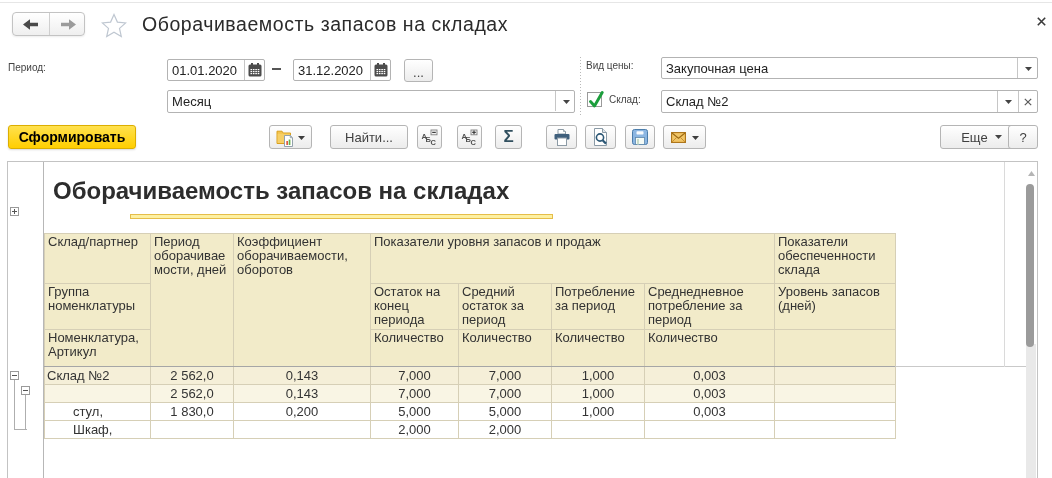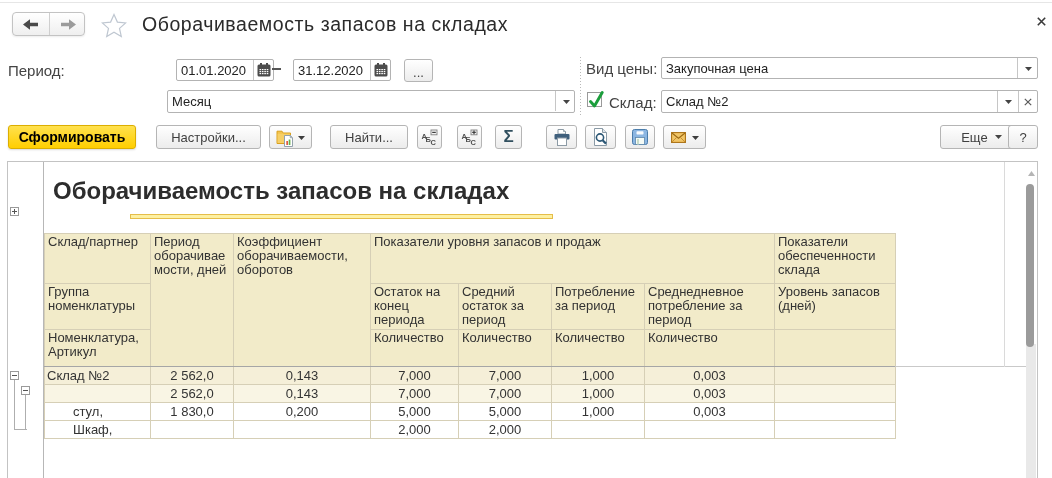--- a/index.html
+++ b/index.html
@@ -4,21 +4,21 @@
 <style>
   * { margin:0; padding:0; box-sizing:border-box; }
   body { font-family:"Liberation Sans", sans-serif; background:#fff; }
   #app { position:relative; width:1052px; height:478px; background:#fff; overflow:hidden; }
   .abs { position:absolute; }
   .btn { position:absolute; height:24px; border:1px solid #b5b5b5; border-radius:3px;
          background:linear-gradient(#ffffff,#ececec); color:#3f3f3f; font-size:13px;
          display:flex; align-items:center; justify-content:center; }
   .fld { position:absolute; height:22px; border:1px solid #b3b3b3; border-radius:2px;
          background:#fff; font-size:13px; color:#222; display:flex; align-items:center; }
-  .lbl { position:absolute; font-size:15px; color:#444; }
+  .lbl { position:absolute; font-size:10px; color:#444; }
 </style>
 </head>
 <body>
 <div id="app">
 
   <div class="abs" style="left:0;top:2px;width:1052px;height:1px;background:#e6e6e6;"></div>
 
   <div class="abs" style="left:12px;top:12px;width:73px;height:24px;border:1px solid #c3c3c3;border-radius:4px;background:linear-gradient(#ffffff,#efefef);box-shadow:0 1px 2px rgba(0,0,0,0.08);">
     <div class="abs" style="left:36px;top:0;width:1px;height:22px;background:#cfcfcf;"></div>
     <svg class="abs" style="left:10px;top:6px;" width="16" height="11" viewBox="0 0 16 11">
@@ -34,21 +34,21 @@
   </svg>
 
   <div class="abs" style="left:142px;top:12.5px;font-size:19.5px;letter-spacing:0.55px;color:#2b2b2b;">Оборачиваемость запасов на складах</div>
 
   <svg class="abs" style="left:1037px;top:17px;" width="9" height="9" viewBox="0 0 9 9">
     <path d="M0.8 0.8 L8.2 8.2 M8.2 0.8 L0.8 8.2" stroke="#3a3a3a" stroke-width="1.6"></path>
   </svg>
 
   <div class="lbl" style="left:8px;top:62px;">Период:</div>
 
-  <div class="fld" style="left:176px;top:59px;width:98px;">
+  <div class="fld" style="left:167px;top:59px;width:98px;">
     <div style="padding-left:4px;">01.01.2020</div>
     <div class="abs" style="left:76px;top:0;width:1px;height:20px;background:#c6c6c6;"></div>
     <svg class="abs" style="left:80px;top:3px;" width="14" height="14" viewBox="0 0 14 14">
       <rect x="0.5" y="1.5" width="13" height="12" rx="1.5" fill="#4c4c4c"></rect>
       <rect x="3" y="0" width="2" height="3" fill="#4c4c4c"></rect>
       <rect x="9" y="0" width="2" height="3" fill="#4c4c4c"></rect>
       <rect x="1.7" y="5" width="10.6" height="7.5" fill="#4c4c4c"></rect>
       <g fill="#ffffff">
         <rect x="2.5" y="6" width="1.6" height="1.2"></rect>
           <rect x="4.9" y="6" width="1.6" height="1.2"></rect>
@@ -129,21 +129,20 @@
         <path d="M0 0 L7 0 L3.5 4 Z" fill="#444"></path>
       </svg>
     <div class="abs" style="left:356px;top:0;width:1px;height:21px;background:#c6c6c6;"></div>
     <svg class="abs" style="left:362px;top:7px;" width="8" height="8" viewBox="0 0 8 8">
         <path d="M0.8 0.8 L7.2 7.2 M7.2 0.8 L0.8 7.2" stroke="#5a5a5a" stroke-width="1.2"></path>
       </svg>
   </div>
 
   <div class="btn" style="left:8px;top:125px;width:128px;background:linear-gradient(#ffe14e,#ffce00);border-color:#dcae00;color:#000;font-weight:bold;font-size:14px;box-shadow:0 1px 2px rgba(0,0,0,0.15);">Сформировать</div>
 
-  <div class="btn" style="left:156px;top:125px;width:105px;">Настройки...</div>
 
   <div class="btn" style="left:269px;top:125px;width:43px;">
     <svg width="18" height="18" viewBox="0 0 18 18" style="margin:1px 4px 0 0;">
       <path d="M1 2.2 L6 2.2 L7.2 4 L14.5 4 L14.5 14.5 L1 14.5 Z" fill="#f3c44c" stroke="#d9a01e" stroke-width="1"></path>
       <path d="M1.6 4.8 L14 4.8 L14 14 L1.6 14 Z" fill="#f6cf66"></path>
       <path d="M8.5 6.5 L14.2 6.5 L16.5 8.8 L16.5 17.5 L8.5 17.5 Z" fill="#ffffff" stroke="#93a1ab" stroke-width="1"></path>
       <path d="M14.2 6.5 L14.2 8.8 L16.5 8.8 Z" fill="#b9c4cc" stroke="#93a1ab" stroke-width="0.7"></path>
       <rect x="10.3" y="12" width="1.7" height="4" fill="#e05a40"></rect>
       <rect x="12.7" y="10.5" width="1.7" height="5.5" fill="#62b148"></rect>
     </svg>

